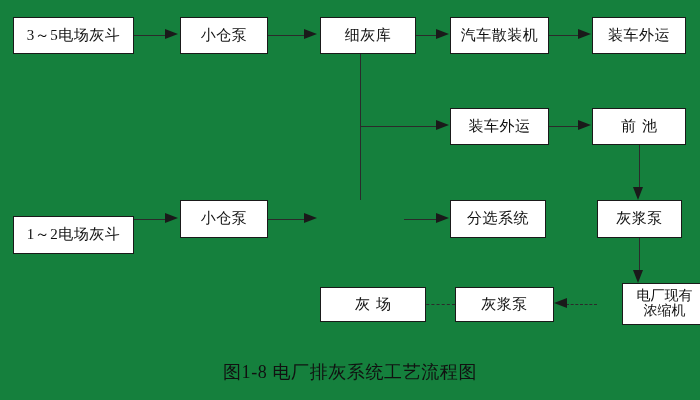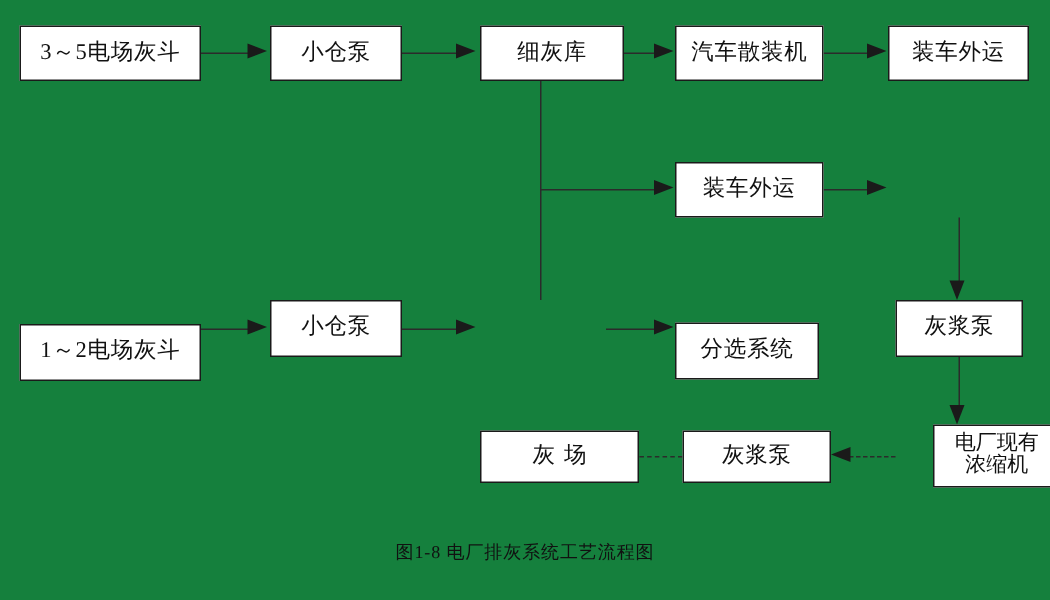--- a/index.html
+++ b/index.html
@@ -76,21 +76,21 @@
   .arrow-d {
     border-left: 5.5px solid transparent;
     border-right: 5.5px solid transparent;
     border-top: 13px solid #1a1a1a;
   }
   .caption {
     position: absolute;
     left: 0;
     width: 700px;
     text-align: center;
-    font-size: 12px;
+    font-size: 18px;
     color: #111111;
     letter-spacing: 0.6px;
     z-index: 3;
   }
 </style>
 </head>
 <body>
 
 <div id="canvas">
 
@@ -119,39 +119,40 @@
   <div class="line-v" style="left:360px; top:54px; width:0; height:146px;"></div>
 
   <div class="line-h" style="left:360px; top:126px; width:78px;"></div>
   <div class="arrow-r" style="left:436px; top:120px;"></div>
 
   <div class="node" style="left:450px; top:108px; width:99px; height:37px;">装车外运</div>
 
   <div class="line-h" style="left:549px; top:126px; width:32px;"></div>
   <div class="arrow-r" style="left:578px; top:120px;"></div>
 
+  <div class="node spaced" style="left:592px; top:108px; width:94px; height:37px;">前池</div>
 
   <div class="line-v" style="left:639px; top:145px; height:44px;"></div>
   <div class="arrow-d" style="left:633px; top:187px;"></div>
 
   <div class="node" style="left:13px; top:216px; width:121px; height:38px;">1～2电场灰斗</div>
 
   <div class="line-h" style="left:134px; top:219px; width:33px;"></div>
   <div class="arrow-r" style="left:165px; top:213px;"></div>
 
   <div class="node" style="left:180px; top:200px; width:88px; height:38px;">小仓泵</div>
 
   <div class="line-h" style="left:268px; top:219px; width:38px;"></div>
   <div class="arrow-r" style="left:304px; top:213px;"></div>
 
 
   <div class="line-h" style="left:404px; top:219px; width:34px;"></div>
   <div class="arrow-r" style="left:436px; top:213px;"></div>
 
-  <div class="node" style="left:450px; top:200px; width:96px; height:38px;margin-top:15px;">分选系统</div>
+  <div class="node" style="left:450px; top:200px; width:96px; height:38px;">分选系统</div>
 
   <div class="node" style="left:597px; top:200px; width:85px; height:38px;">灰浆泵</div>
 
   <div class="line-v" style="left:639px; top:238px; height:34px;"></div>
   <div class="arrow-d" style="left:633px; top:270px;"></div>
 
   <div class="node two-line" style="left:622px; top:283px; width:85px; height:42px;">电厂现有
 浓缩机</div>
 
   <div class="line-h dashed" style="left:566px; top:304px; width:31px;"></div>

